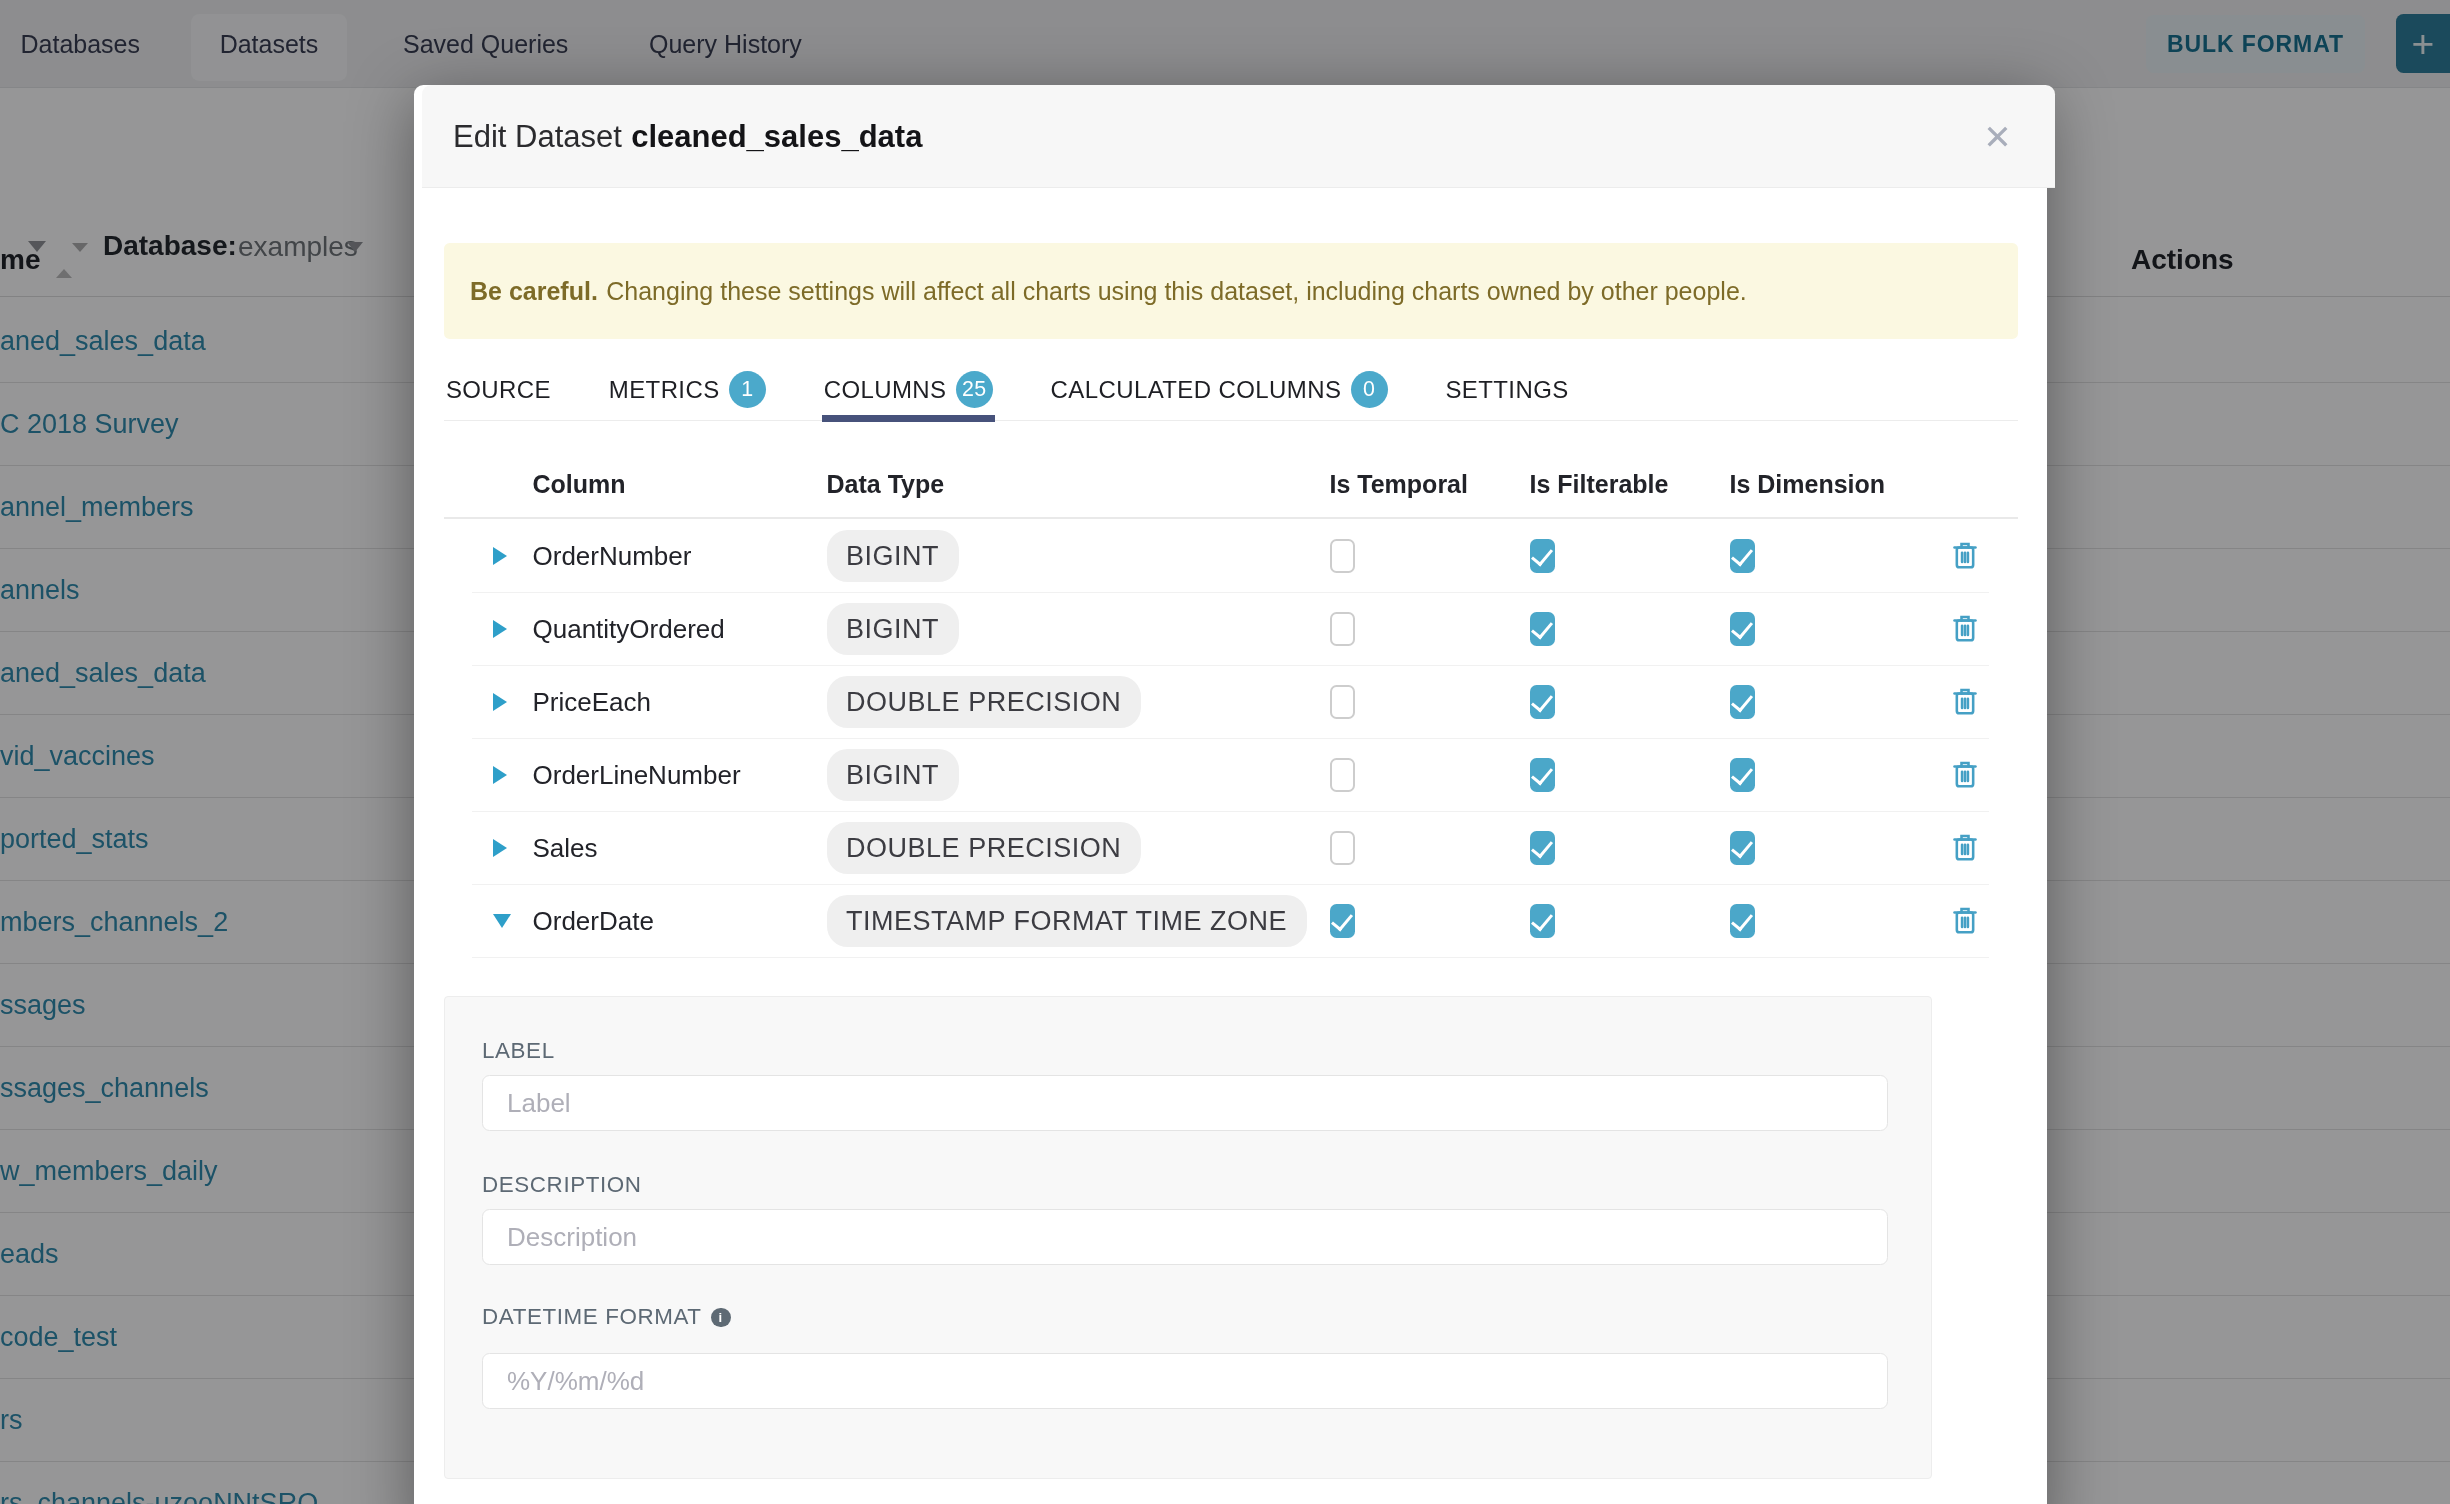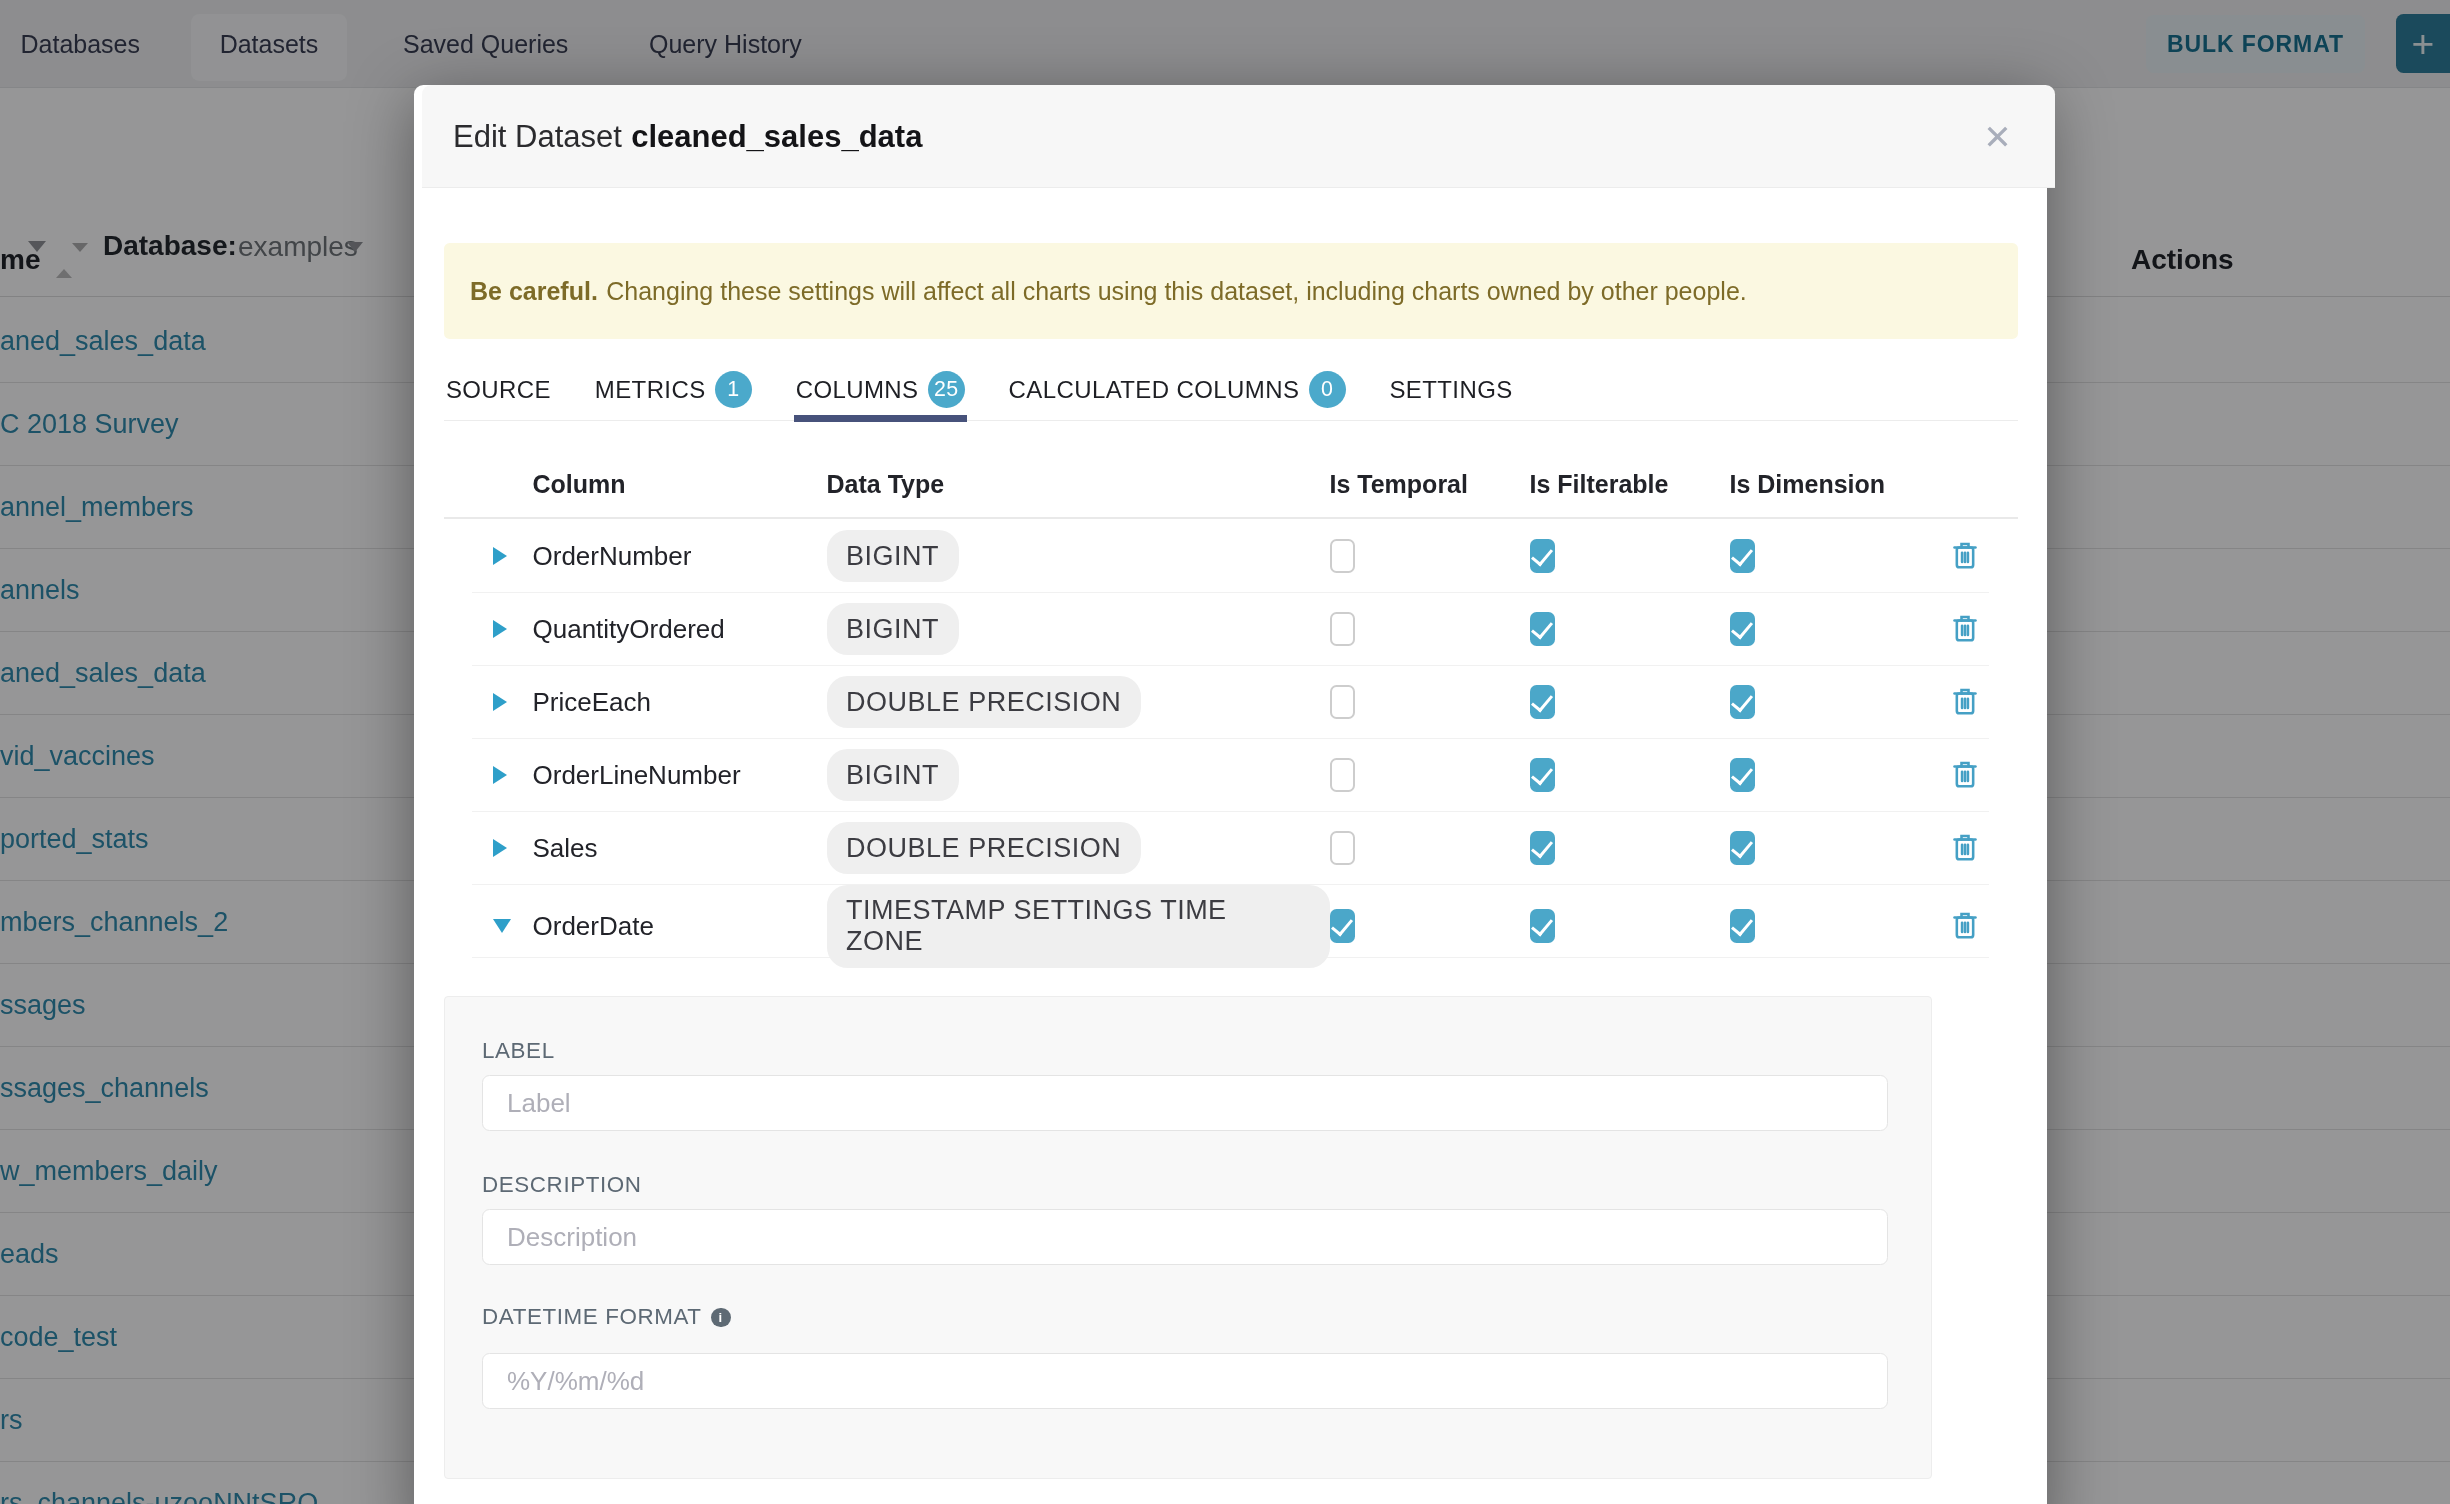--- a/index.html
+++ b/index.html
@@ -56,21 +56,21 @@
   .modal-header{position:absolute;left:8px;top:0;width:100%;height:103px;background:#F7F7F7;border-bottom:1.9px solid #ECECEC;border-radius:9.3px 9.3px 0 0;}
   .modal-title{position:absolute;left:31px;top:0;height:103px;display:flex;align-items:center;font-size:31px;color:#2B2B2E;}
   .modal-title b{color:#141417;margin-left:9.3px;}
   .modal-close{position:absolute;left:1555px;top:32px;width:41px;height:41px;background:none;border:none;cursor:pointer;
     font-size:34px;color:#A9AEBB;line-height:41px;text-align:center;padding:0;}
 
   .banner{position:absolute;left:30px;top:158px;width:1574px;height:96px;background:var(--banner-bg);border-radius:5.6px;
     display:flex;align-items:center;padding-left:26px;font-size:25px;color:var(--banner-text);}
   .banner b{margin-right:8.4px;}
 
-  .tabs{position:absolute;left:30px;top:274px;width:1574px;height:62px;border-bottom:1.9px solid #ECECEC;display:flex;gap:40px;}
+  .tabs{position:absolute;left:30px;top:274px;width:1574px;height:62px;border-bottom:1.9px solid #ECECEC;display:flex;gap:54px;}
   .tab{position:relative;display:flex;align-items:center;gap:9.3px;font-size:24px;letter-spacing:0.4px;color:#1E1F24;background:none;border:none;cursor:pointer;padding:0 1.9px;font-family:inherit;}
   .tab .badge{width:37px;height:37px;border-radius:50%;background:var(--badge);color:#FFFFFF;font-size:21.4px;display:flex;align-items:center;justify-content:center;}
   .tab.active::after{content:"";position:absolute;left:0;right:0;bottom:-1.9px;height:6.5px;background:var(--underline);}
 
   
   .cols-header{position:absolute;left:58px;top:373px;width:1517px;height:52px;display:grid;align-items:center;
     padding-left:20.5px;grid-template-columns:40px 294px 503px 200px 200px 210px 50px;}
   .cols-header div{font-size:25px;font-weight:bold;color:#222329;}
   .cols-divider{position:absolute;left:30px;top:432px;width:1574px;border-top:2.8px solid #E9E9E9;}
   .cols-rows{position:absolute;left:58px;top:435px;width:1517px;}
@@ -334,21 +334,21 @@
           <path d="M9.5 11v8"></path>
             <path d="M12 11v8"></path>
             <path d="M14.5 11v8"></path>
         </svg>
       </button>
     </div>
 
     <div class="col-row">
       <span class="expand-caret tri-down"></span>
       <span class="col-name">OrderDate</span>
-      <span class="pill">TIMESTAMP SETTINGS TIME ZONE</span>
+      <span class="pill">TIMESTAMP FORMAT TIME ZONE</span>
       <span class="checkbox cb-temporal checked"></span>
       <span class="checkbox cb-filterable checked"></span>
       <span class="checkbox cb-dimension checked"></span>
       <button class="trash">
         <svg width="28" height="32" viewBox="0 0 24 26" fill="none" stroke="#45A0C5" stroke-width="2.2" stroke-linecap="round">
           <path d="M3 6.5h18"></path>
             <path d="M9 6.5V3.5h6v3"></path>
           <rect x="5" y="6.5" width="14" height="17" rx="2"></rect>
           <path d="M9.5 11v8"></path>
             <path d="M12 11v8"></path>

